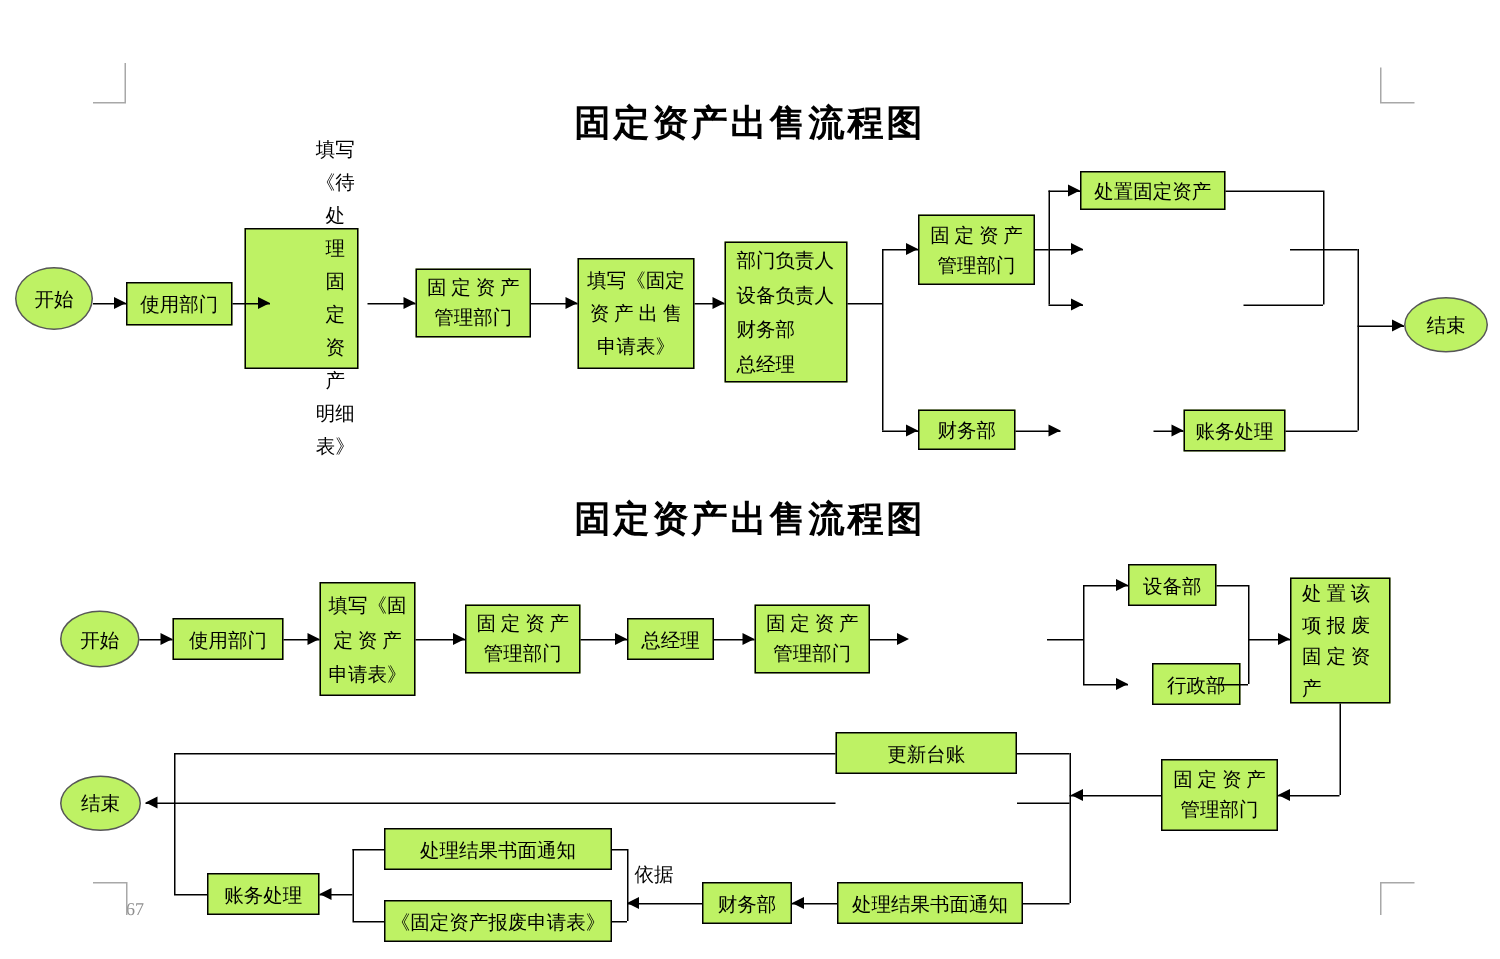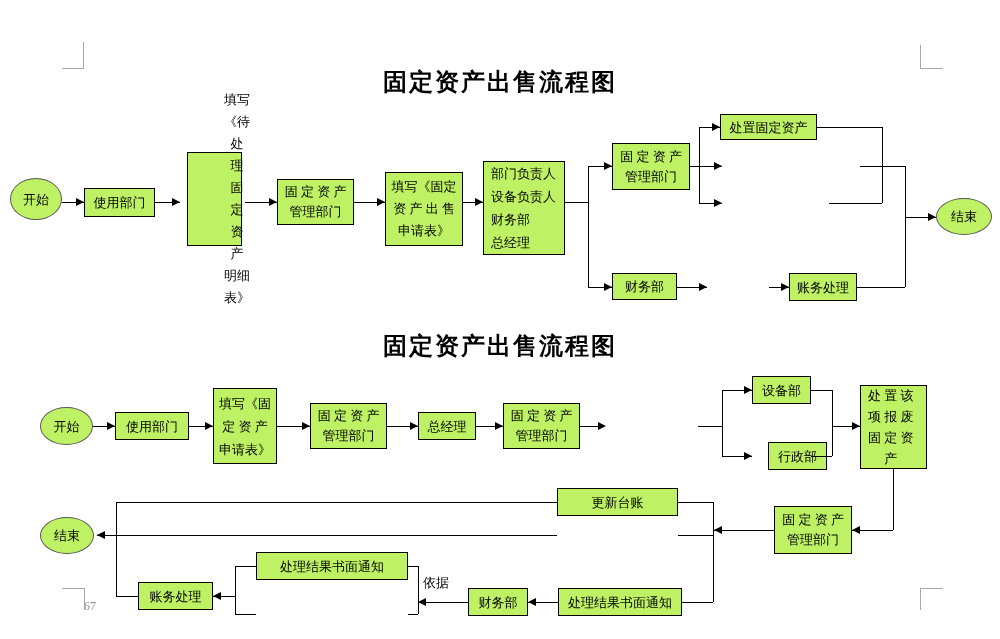--- a/index.html
+++ b/index.html
@@ -32,21 +32,21 @@
 </head>
 <body>
 
 <div id="cv">
 
   <div class="title" style="top:66px;">固定资产出售流程图</div>
   <div class="title" style="top:330px;">固定资产出售流程图</div>
 
   <div class="node oval" style="left:10px;top:178px;width:52px;height:42px;">开始</div>
   <div class="node" style="left:84px;top:188px;width:71px;height:29px;">使用部门</div>
-  <div class="node lh22" style="left:187px;top:152px;width:55px;height:94px;padding-left:45px;">填写《待
+  <div class="node lh22" style="left:163px;top:152px;width:76px;height:94px;padding-left:45px;">填写《待
 处 理 固
 定 资 产
 明细表》</div>
   <div class="node lh20" style="left:277px;top:179px;width:77px;height:46px;">固 定 资 产
 管理部门</div>
   <div class="node lh22" style="left:385px;top:172px;width:78px;height:74px;">填写《固定
 资 产 出 售
 申请表》</div>
   <div class="node la lh23" style="left:483px;top:161px;width:82px;height:94px;">部门负责人
 设备负责人
@@ -66,30 +66,31 @@
 申请表》</div>
   <div class="node lh20" style="left:310px;top:403px;width:77px;height:46px;">固 定 资 产
 管理部门</div>
   <div class="node" style="left:418px;top:412px;width:58px;height:28px;">总经理</div>
   <div class="node lh20" style="left:503px;top:403px;width:77px;height:46px;">固 定 资 产
 管理部门</div>
 
 
   <div class="node" style="left:752px;top:376px;width:59px;height:28px;">设备部</div>
   <div class="node" style="left:752px;top:442px;width:59px;height:28px;margin-left:16px;">行政部</div>
-  <div class="node la lh21" style="left:860px;top:385px;width:67px;height:84px;text-align:center;">处 置 该
+  <div class="node la lh21" style="left:860px;top:385px;width:67px;height:84px;">处 置 该
 项 报 废
 固 定 资
 产</div>
   <div class="node lh20" style="left:774px;top:506px;width:78px;height:48px;">固 定 资 产
 管理部门</div>
   <div class="node" style="left:557px;top:488px;width:121px;height:28px;">更新台账</div>
   <div class="node" style="left:558px;top:588px;width:124px;height:28px;">处理结果书面通知</div>
   <div class="node" style="left:468px;top:588px;width:60px;height:28px;">财务部</div>
   <div class="node" style="left:256px;top:552px;width:152px;height:28px;">处理结果书面通知</div>
+  <div class="node" style="left:256px;top:600px;width:152px;height:28px;">《固定资产报废申请表》</div>
   <div class="node" style="left:138px;top:582px;width:75px;height:28px;">账务处理</div>
   <div class="lbl" style="left:423px;top:575px;">依据</div>
   <div class="node oval" style="left:40px;top:517px;width:54px;height:37px;">结束</div>
 
   <div class="pn">67</div>
 <div class="hl" style="left: 62px; top: 202px; width: 22px;"></div>
     <div class="hl" style="left: 155px; top: 202px; width: 25px;"></div>
     <div class="hl" style="left: 245px; top: 202px; width: 32px;"></div>
     <div class="hl" style="left: 354px; top: 202px; width: 31px;"></div>
     <div class="hl" style="left: 463px; top: 202px; width: 20px;"></div>

